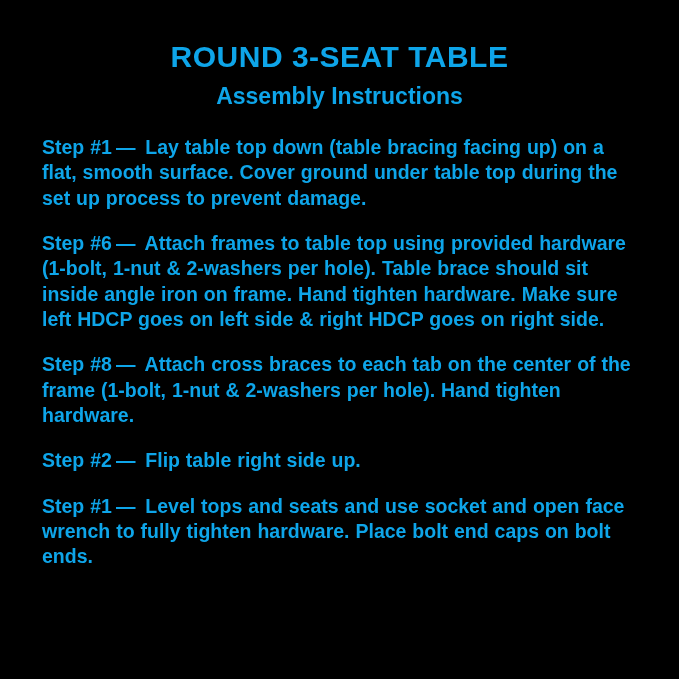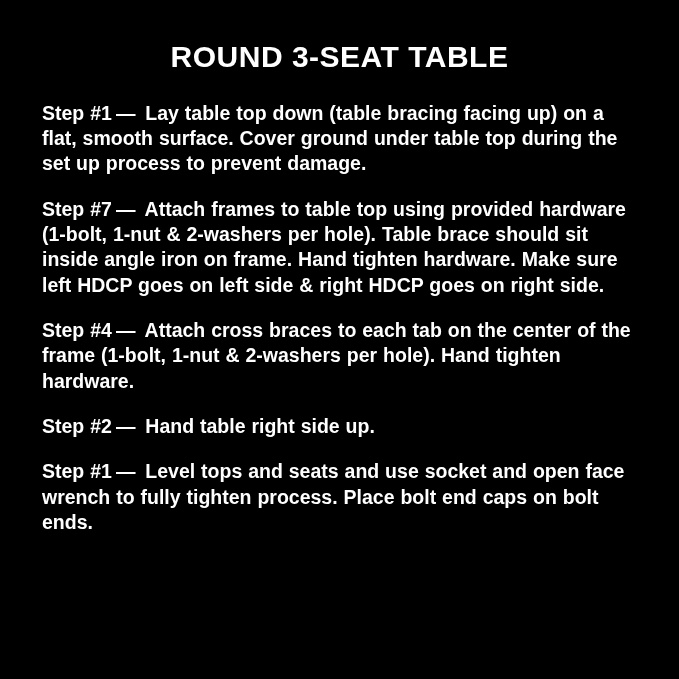--- a/index.html
+++ b/index.html
@@ -12,21 +12,21 @@
     background: #000000;
     font-family: "Liberation Sans", sans-serif;
     overflow: hidden;
   }
   .page {
     width: 679px;
     height: 679px;
     background: #000000;
     box-sizing: border-box;
     padding: 30px 42px 10px 42px;
-    color: #ffffff;
+    color: #0ea5e9;
   }
   .title {
     text-align: center;
     font-size: 30px;
     font-weight: bold;
     letter-spacing: 0.5px;
     line-height: 1.15;
     margin: 10px 0 0 0;
   }
   .subtitle {
@@ -56,38 +56,39 @@
   .step .dash {
     padding: 0 4px;
   }
 </style>
 </head>
 <body>
 
 <div class="page">
 
   <h1 class="title">ROUND 3-SEAT TABLE</h1>
+  <h2 class="subtitle">Assembly Instructions</h2>
 
   <div class="steps">
 
     <p class="step">
       <span class="label">Step #1</span><span class="dash">—</span> <span>Lay table top down (table bracing facing up) on a flat, smooth surface. Cover ground under table top during the set up process to prevent damage.</span>
     </p>
 
     <p class="step">
-      <span class="label">Step #7</span><span class="dash">—</span> <span>Attach frames to table top using provided hardware (1-bolt, 1-nut &amp; 2-washers per hole). Table brace should sit inside angle iron on frame. Hand tighten hardware. Make sure left HDCP goes on left side &amp; right HDCP goes on right side.</span>
+      <span class="label">Step #6</span><span class="dash">—</span> <span>Attach frames to table top using provided hardware (1-bolt, 1-nut &amp; 2-washers per hole). Table brace should sit inside angle iron on frame. Hand tighten hardware. Make sure left HDCP goes on left side &amp; right HDCP goes on right side.</span>
     </p>
 
 
     <p class="step">
-      <span class="label">Step #4</span><span class="dash">—</span> <span>Attach cross braces to each tab on the center of the frame (1-bolt, 1-nut &amp; 2-washers per hole). Hand tighten hardware.</span>
+      <span class="label">Step #8</span><span class="dash">—</span> <span>Attach cross braces to each tab on the center of the frame (1-bolt, 1-nut &amp; 2-washers per hole). Hand tighten hardware.</span>
     </p>
 
     <p class="step">
-      <span class="label">Step #2</span><span class="dash">—</span> <span>Hand table right side up.</span>
+      <span class="label">Step #2</span><span class="dash">—</span> <span>Flip table right side up.</span>
     </p>
 
     <p class="step">
-      <span class="label">Step #1</span><span class="dash">—</span> <span>Level tops and seats and use socket and open face wrench to fully tighten process. Place bolt end caps on bolt ends.</span>
+      <span class="label">Step #1</span><span class="dash">—</span> <span>Level tops and seats and use socket and open face wrench to fully tighten hardware. Place bolt end caps on bolt ends.</span>
     </p>
 
   </div>
 </div>
 
 </body></html>

